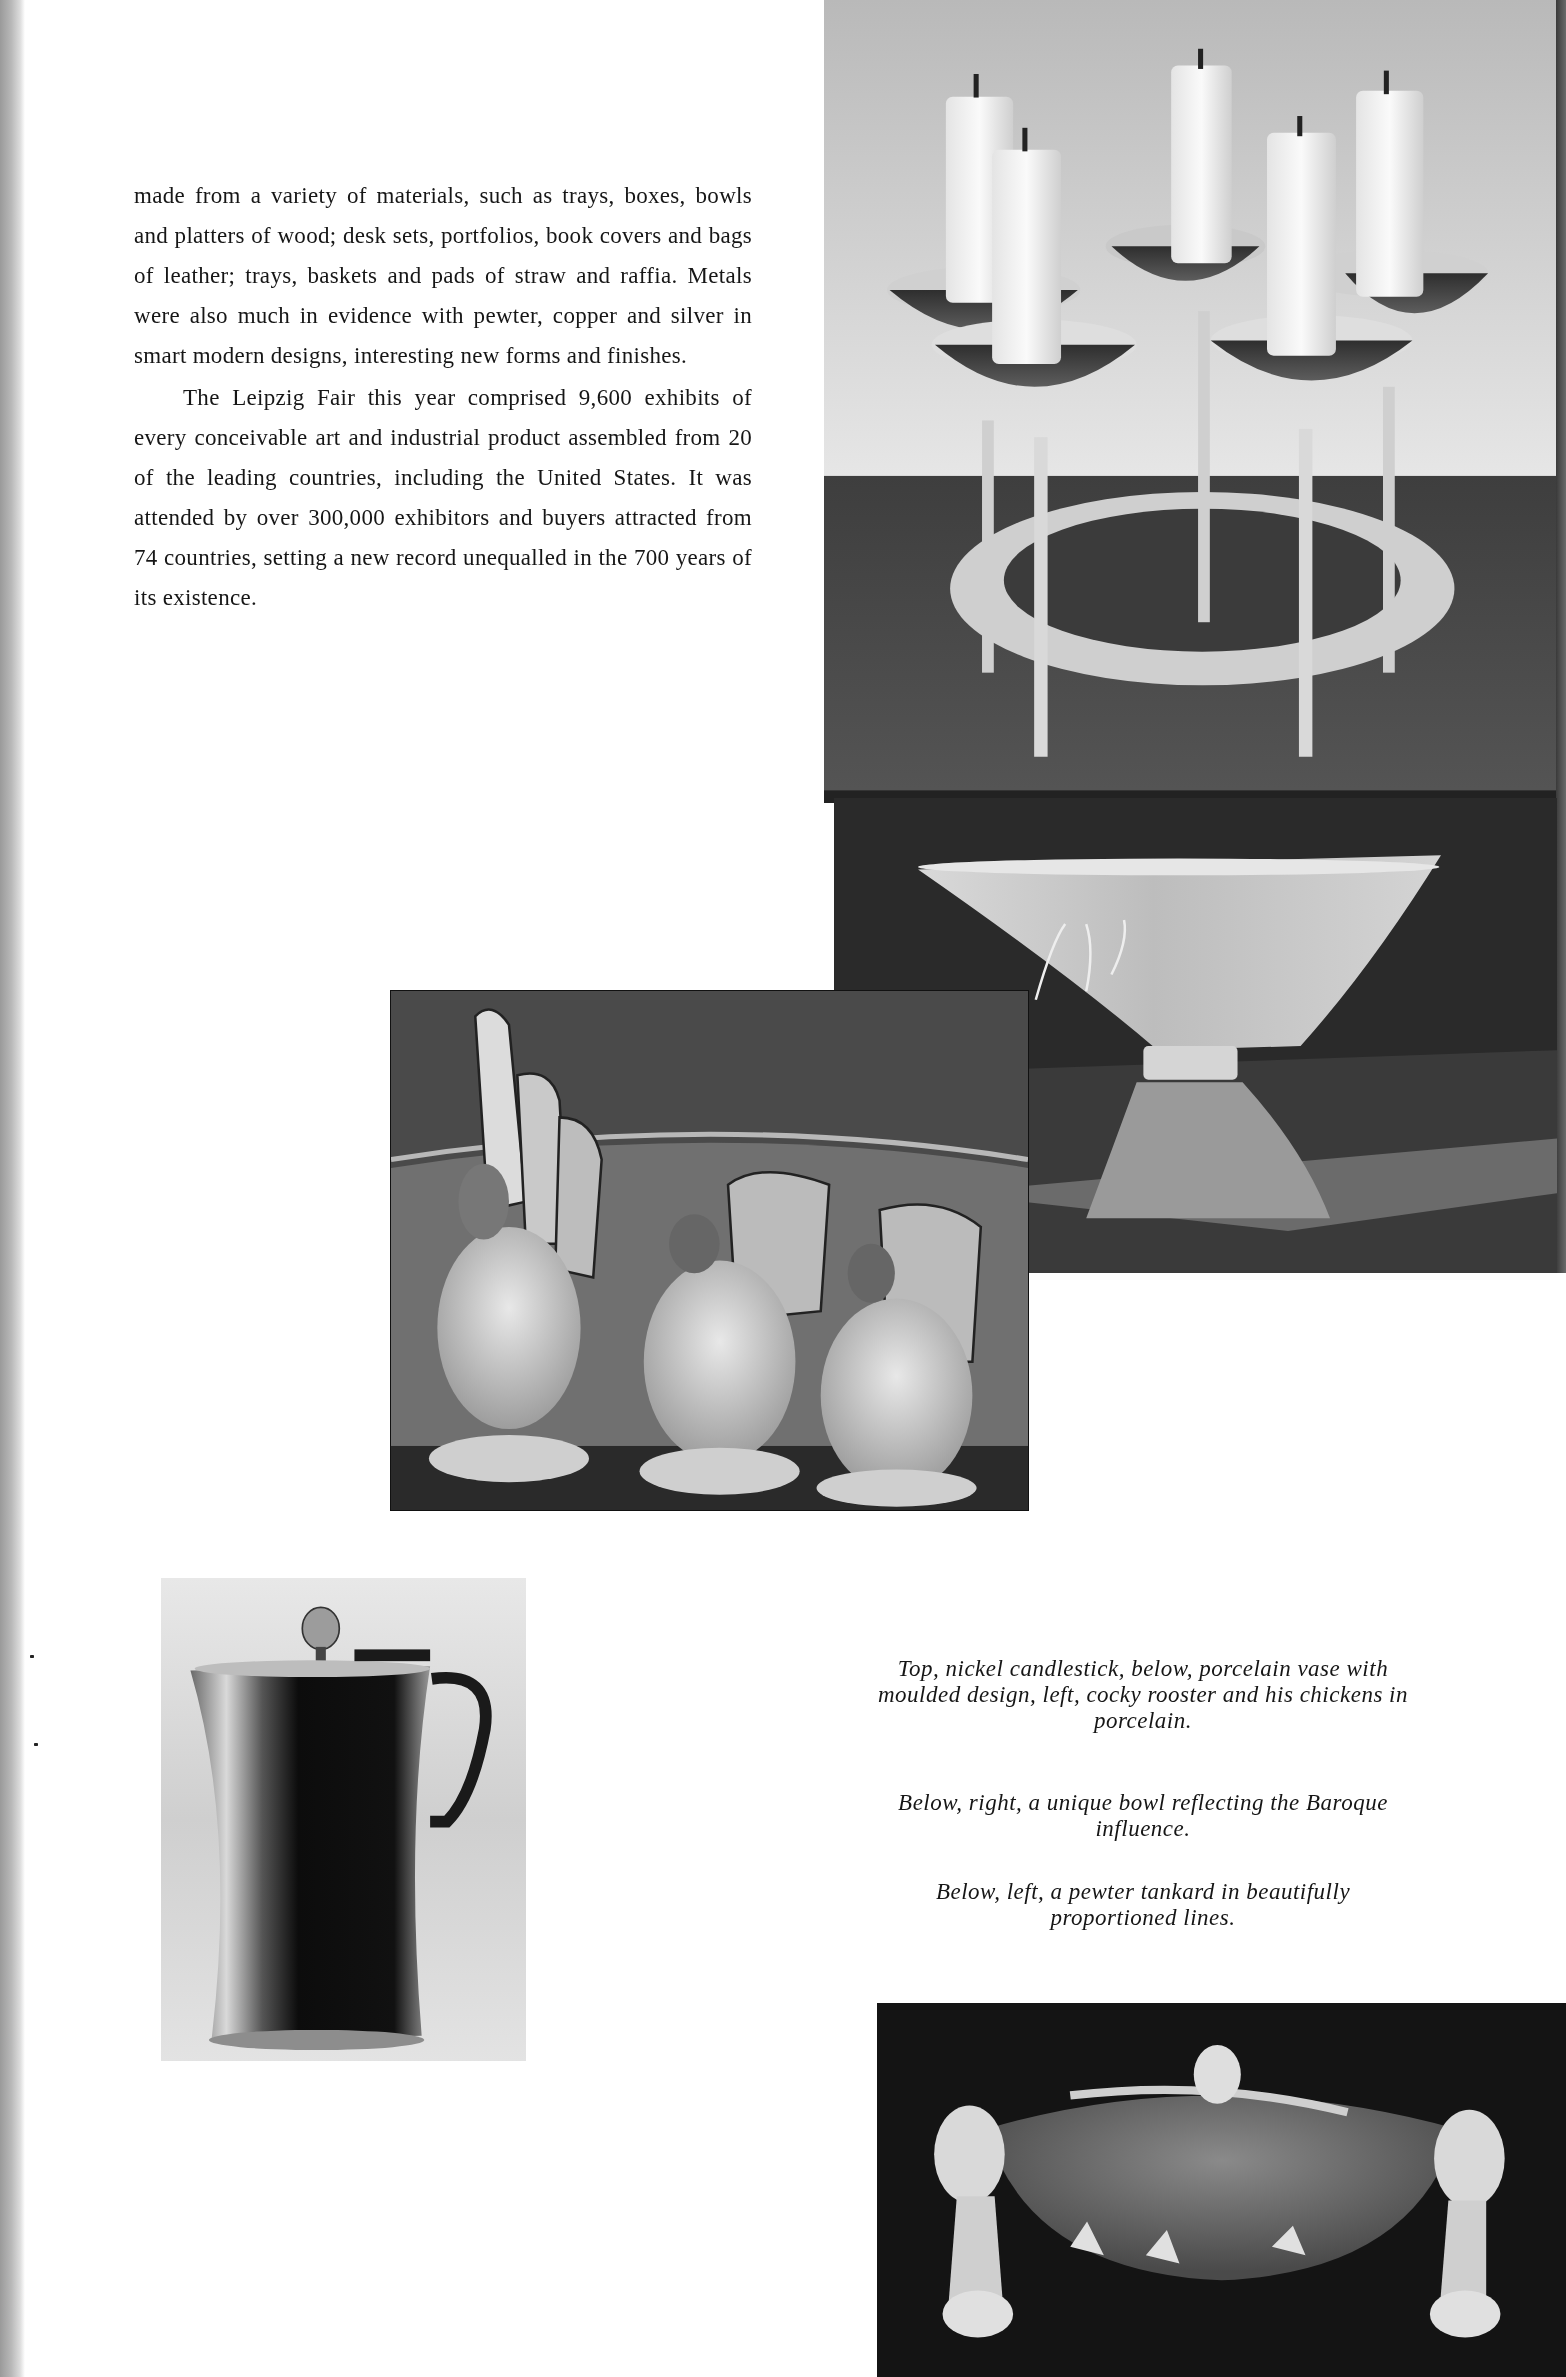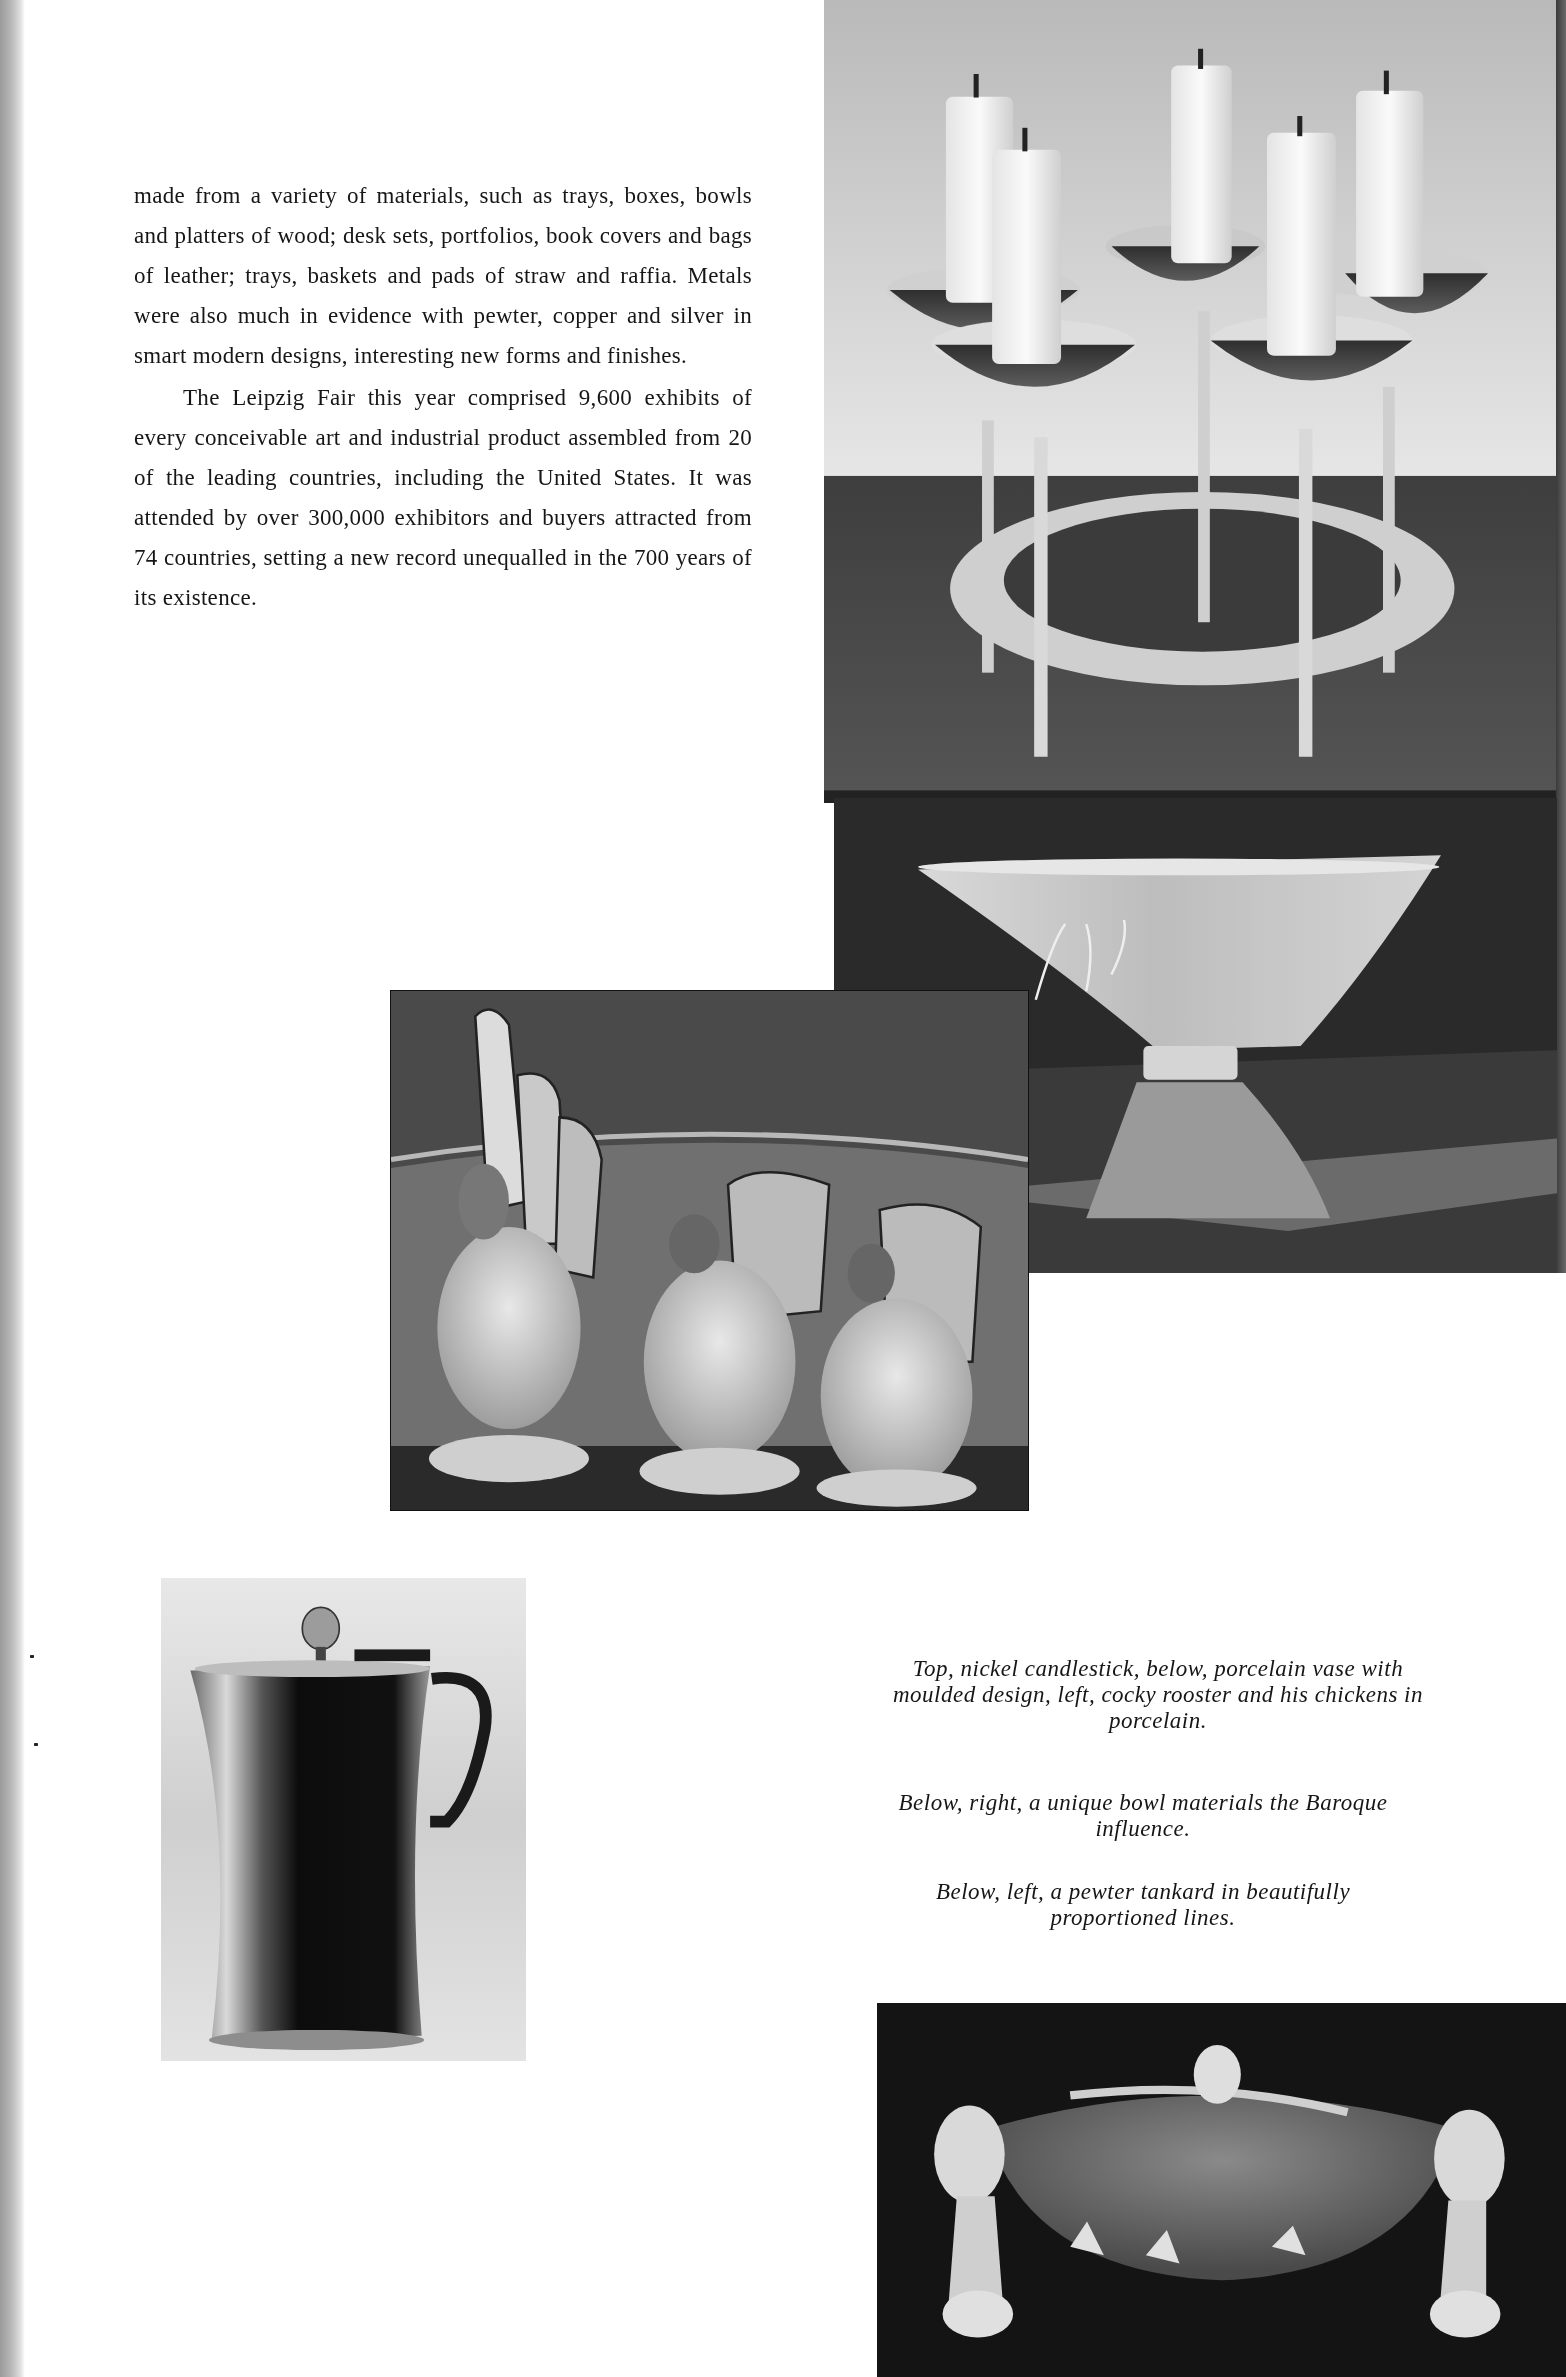--- a/index.html
+++ b/index.html
@@ -37,21 +37,21 @@
   
   .p-baroque { left: 877px; top: 2003px; width: 689px; height: 374px; }
   .right-strip { position: absolute; left: 1556px; top: 0; width: 10px; height: 1273px; background: linear-gradient(90deg,#3a3a3a,#6a6a6a); }
 
   .caption {
     position: absolute; left: 874px; width: 538px;
     font-style: italic; font-size: 23px; line-height: 26px;
     text-align: center; letter-spacing: 0.5px;
   }
   .caption p { margin: 0; }
-  .cap-1 { top: 1656px; margin-left: 15px; }
+  .cap-1 { top: 1656px; }
   .cap-2 { top: 1790px; }
   .cap-3 { top: 1879px; }
 </style>
 </head>
 <body>
 
 <div class="binding-shadow"></div>
 <div class="binding-mark" style="left:30px;top:1655px;"></div>
 <div class="binding-mark" style="left:34px;top:1743px;"></div>
 
@@ -196,21 +196,21 @@
     <rect x="230" y="85" width="90" height="14" fill="#1a1a1a"></rect>
     <path d="M322 120 Q395 110 385 180 Q370 260 340 290 L320 290" stroke="#1a1a1a" stroke-width="14" fill="none"></path>
     <ellipse cx="185" cy="550" rx="128" ry="12" fill="#8d8d8d"></ellipse>
   </svg>
 </div>
 
 <div class="caption cap-1">
   <p>Top, nickel candlestick, below, porcelain vase with moulded design, left, cocky rooster and his chickens in porcelain.</p>
 </div>
 <div class="caption cap-2">
-  <p>Below, right, a unique bowl materials the Baroque influence.</p>
+  <p>Below, right, a unique bowl reflecting the Baroque influence.</p>
 </div>
 <div class="caption cap-3">
   <p>Below, left, a pewter tankard in beautifully proportioned lines.</p>
 </div>
 
 <div class="photo p-baroque">
   <svg viewBox="0 0 820 445" preserveAspectRatio="none">
     <defs>
       <radialGradient id="bowlg" cx=".5" cy=".35" r=".6">
         <stop offset="0" stop-color="#8a8a8a"></stop>

